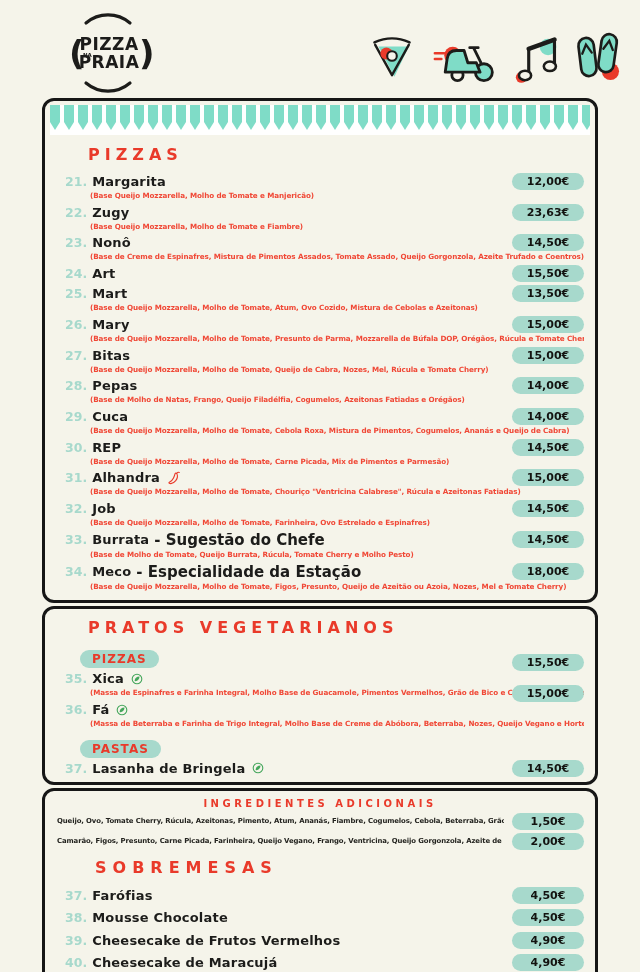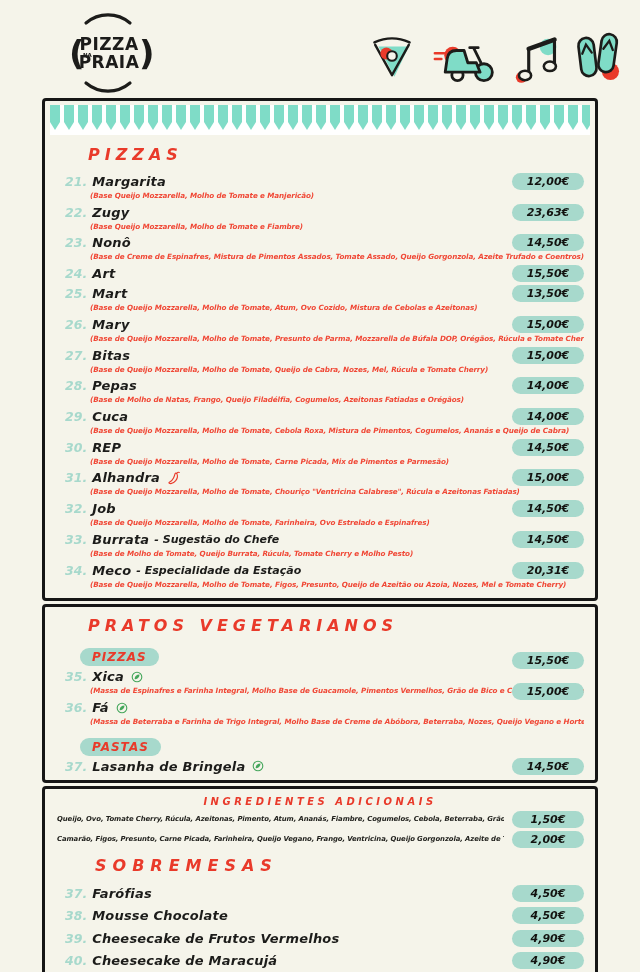--- a/index.html
+++ b/index.html
@@ -11,36 +11,36 @@
   .page{width:640px;height:972px;position:relative;}
 
   
   .header{position:relative;height:98px;}
   .logo{position:absolute;left:58px;top:10px;width:100px;height:86px;}
   .icon-row{position:absolute;right:20px;top:28px;display:flex;align-items:flex-end;gap:16px;}
   .icon-row svg{display:block;}
 
   
   .box{
-    margin:0 42px 3px 42px;border:3px solid #161616;border-radius:4px;
-    background:transparent;box-sizing:border-box;font-style:italic;
+    margin:0 42px 3px 42px;border:3px solid #161616;border-radius:12px;
+    background:transparent;box-sizing:border-box;
   }
   .banner{display:block;margin:4px 5px 2px 5px;width:540px;height:30px;}
 
   .section-title{
     color:#e93a2a;font-size:16px;font-weight:800;letter-spacing:5px;
     margin:10px 0 9px 43px;
   }
   .items{list-style:none;margin:0;padding:0 11px 6px 20px;}
   .item{margin-bottom:3px;}
   .row{display:flex;align-items:center;gap:5px;min-height:15px;}
   .num{color:#a7d9cc;font-weight:700;font-size:12.5px;flex:none;min-width:21px;}
   .name{font-weight:700;font-size:13px;letter-spacing:0.2px;white-space:nowrap;}
   .suffix{white-space:nowrap;}
-  .suffix.chef{font-weight:700;font-size:11px;color:#1c1c1a;}
+  .suffix.chef{font-weight:700;font-size:15px;color:#1c1c1a;}
   .mini-icon{flex:none;display:inline-flex;margin-left:2px;}
   .price{
     margin-left:auto;flex:none;width:72px;text-align:center;
     background:#a7d9cc;color:#131310;font-weight:700;font-size:11px;
     border-radius:9px;padding:2px 0;
   }
   .price.raised{position:relative;top:-16px;}
   .desc{
     color:#f04836;font-weight:700;font-size:7.2px;letter-spacing:-0.1px;
     margin:1px 0 0 25px;line-height:1.35;white-space:nowrap;overflow:hidden;
@@ -257,21 +257,21 @@
       <span class="price">14,50€</span>
     </div>
     <div class="desc">(Base de Molho de Tomate, Queijo Burrata, Rúcula, Tomate Cherry e Molho Pesto)</div>
   </li>
         <li class="item">
     <div class="row">
       <span class="num">34.</span>
       <span class="name">Meco</span>
       <span class="suffix chef">-  Especialidade da Estação</span>
 
-      <span class="price">20,31€</span>
+      <span class="price">18,00€</span>
     </div>
     <div class="desc">(Base de Queijo Mozzarella, Molho de Tomate, Figos, Presunto, Queijo de Azeitão ou Azoia, Nozes, Mel e Tomate Cherry)</div>
   </li>
       </ul>
   </section>
 
   <section class="box box-veg">
     <h2 class="section-title">PRATOS VEGETARIANOS</h2>
     <div class="badge">PIZZAS</div>
     <ul class="items" id="veg-pizzas-list">

